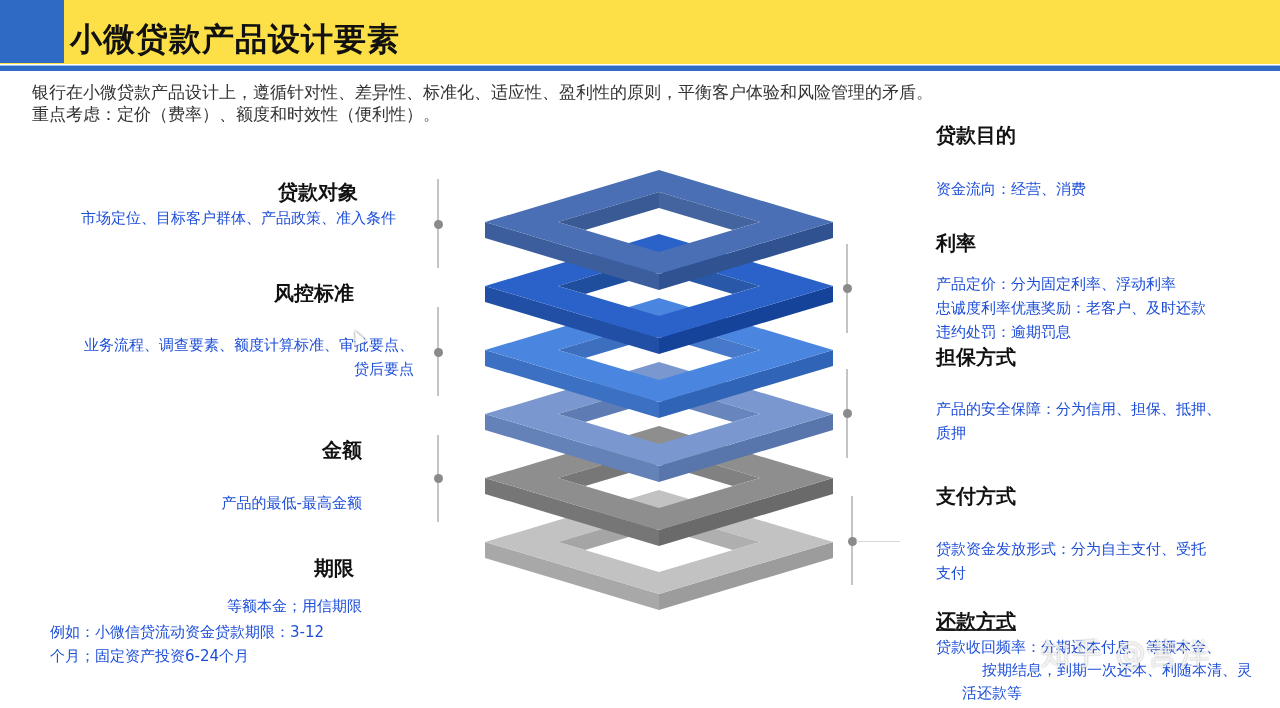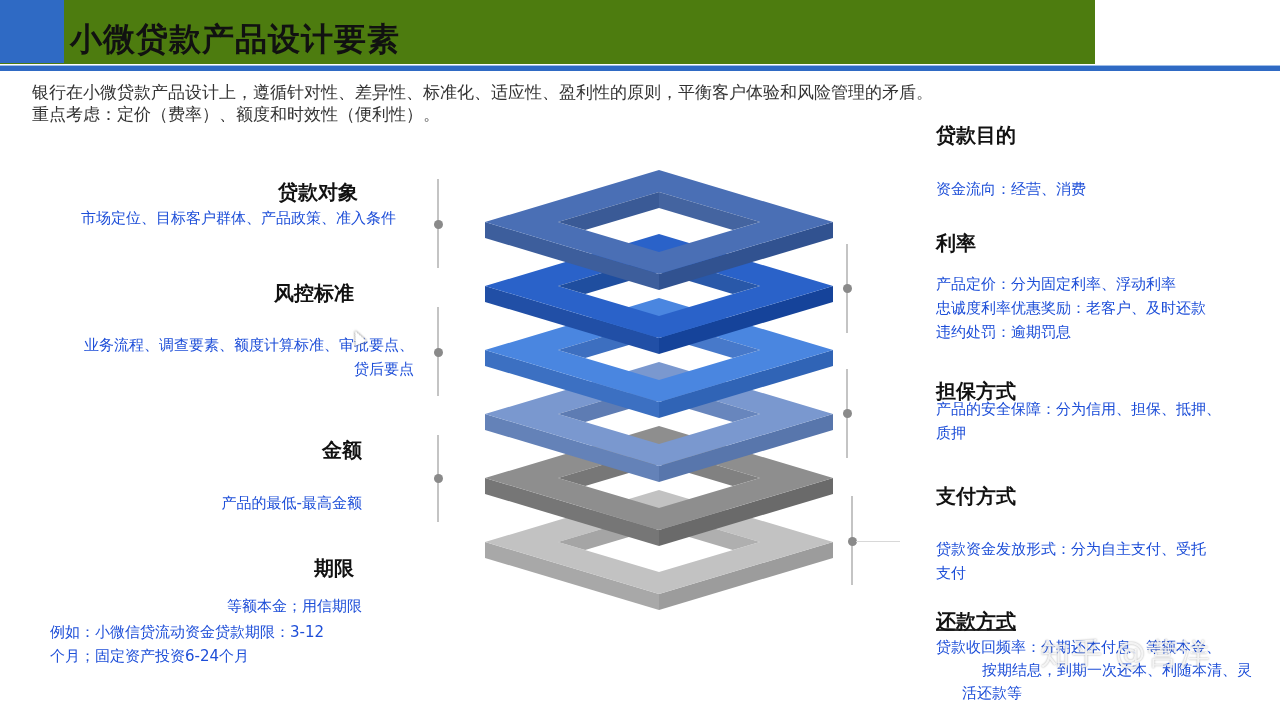--- a/index.html
+++ b/index.html
@@ -3,22 +3,22 @@
 <meta charset="utf-8">
 <style>
   html, body { margin:0; padding:0; }
   body {
     width:1280px; height:708px; position:relative; overflow:hidden;
     background:#ffffff;
     font-family:"DejaVu Sans","Liberation Sans",sans-serif;
     color:#333;
   }
   .header {
-    position:absolute; left:0; top:0; width:1095px; height:64px;
-    background:#4d7c0f;
+    position:absolute; left:0; top:0; width:1280px; height:64px;
+    background:#fde047;
   }
   .header-block {
     position:absolute; left:0; top:0; width:64px; height:63px; background:#2f6ac4;
   }
   .header-title {
     position:absolute; left:70px; top:18px; font-size:32px; font-weight:bold;
     color:#111; letter-spacing:1px; white-space:nowrap;
   }
   .header-rule {
     position:absolute; left:0; top:66px; width:1280px; height:5px;
@@ -126,21 +126,21 @@
 
 <div class="block-right" style="left:936px; top:230px;">
   <div class="blk-title">利率</div>
 </div>
 <div class="block-right" style="left:936px; top:272px;">
   <div class="blk-desc">产品定价：分为固定利率、浮动利率</div>
   <div class="blk-desc">忠诚度利率优惠奖励：老客户、及时还款</div>
   <div class="blk-desc">违约处罚：逾期罚息</div>
 </div>
 
-<div class="block-right" style="left:936px; top:378px;">
+<div class="block-right" style="left:936px; top:344px;">
   <div class="blk-title">担保方式</div>
 </div>
 <div class="block-right" style="left:936px; top:397px;">
   <div class="blk-desc">产品的安全保障：分为信用、担保、抵押、</div>
   <div class="blk-desc">质押</div>
 </div>
 
 <div class="block-right" style="left:936px; top:483px;">
   <div class="blk-title">支付方式</div>
 </div>

